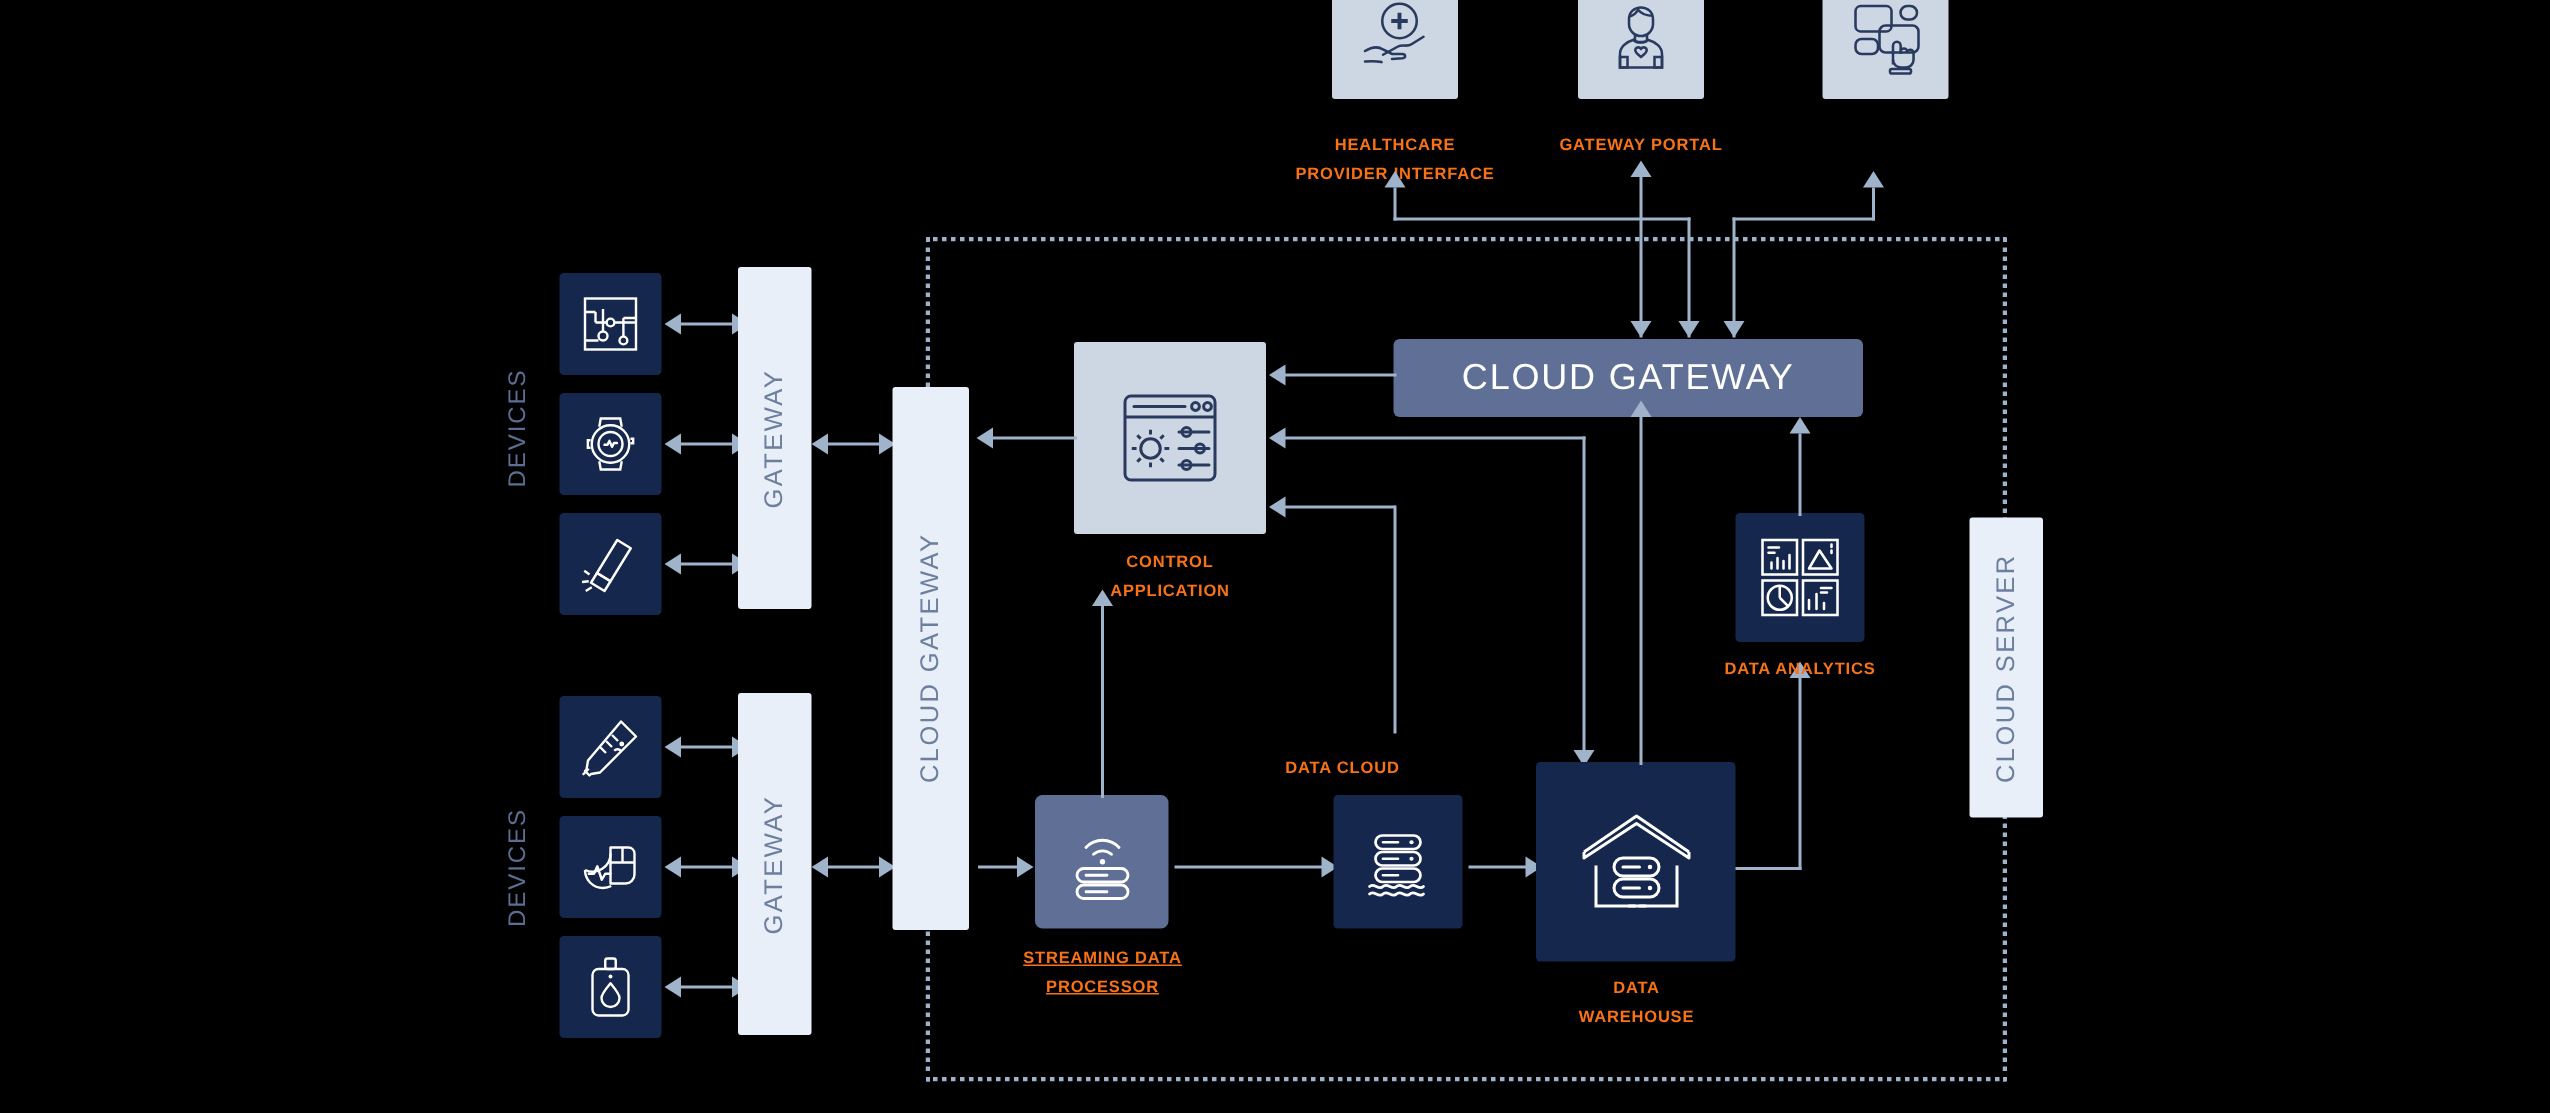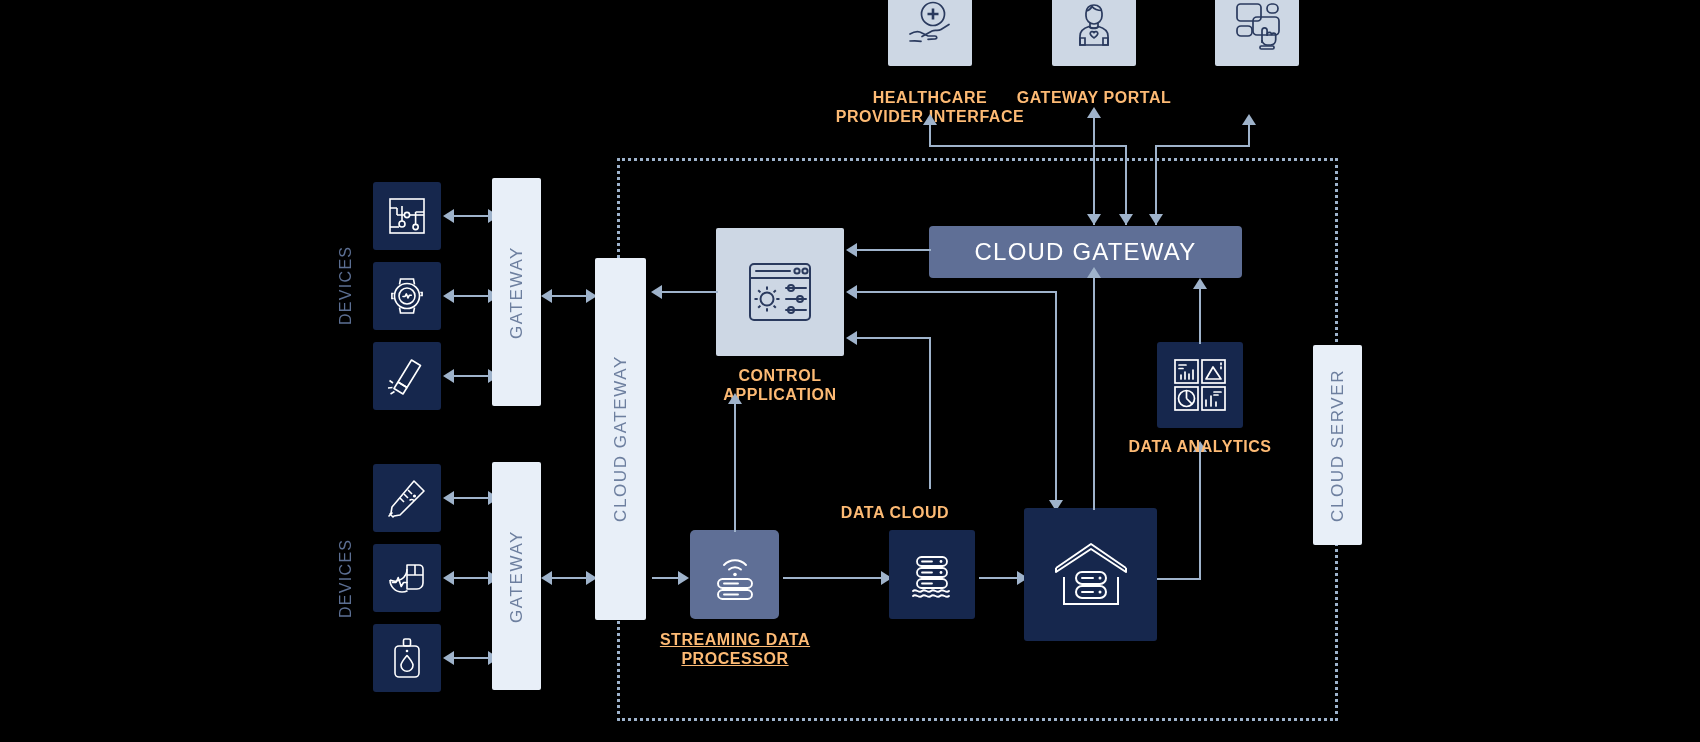--- a/index.html
+++ b/index.html
@@ -12,22 +12,22 @@
     position:relative;
     width:1700px;
     height:742px;
     background:#000000;
     overflow:hidden;
   }
   
   .box{position:absolute;box-sizing:border-box;}
   .lbl{
     position:absolute;
-    color:#fdba74;
-    font-size:16px;
+    color:#f97316;
+    font-size:11px;
     font-weight:700;
     letter-spacing:.55px;
     line-height:19px;
     text-align:center;
     white-space:pre-line;
     box-sizing:border-box;
   }
   .vlabel{
     position:absolute;
     color:#5c6f93;
@@ -380,20 +380,22 @@
         <path d="M16 45v27h54V45"></path>
         <rect x="28" y="40" width="30" height="12" rx="6"></rect>
         <rect x="28" y="54" width="30" height="12" rx="6"></rect>
         <path d="M34 46h11 M34 60h11" stroke-linecap="round"></path>
         <circle cx="52" cy="46" r="1.5" fill="#ffffff" stroke="none"></circle>
         <circle cx="52" cy="60" r="1.5" fill="#ffffff" stroke="none"></circle>
         <path d="M38 72h4 M45 72h4" stroke-linecap="round"></path>
       </svg>
     </span>
   </div>
+  <div class="lbl" style="left:1001px;top:650px;width:180px;">DATA
+WAREHOUSE</div>
 
   <div class="ln lnv" style="left:1093px;top:278px;height:232px;"></div>
 
   <div class="ah ah-u" style="left:1087px;top:267px;"></div>
 
   <div class="ln lnh" style="left:1157px;top:578px;width:44px;"></div>
   <div class="ln lnv" style="left:1199px;top:452px;height:128px;"></div>
   <div class="ah ah-u" style="left:1193px;top:441px;"></div>
 
   <div class="tile tile-dark box" style="left:1157px;top:342px;width:86px;height:86px;">

